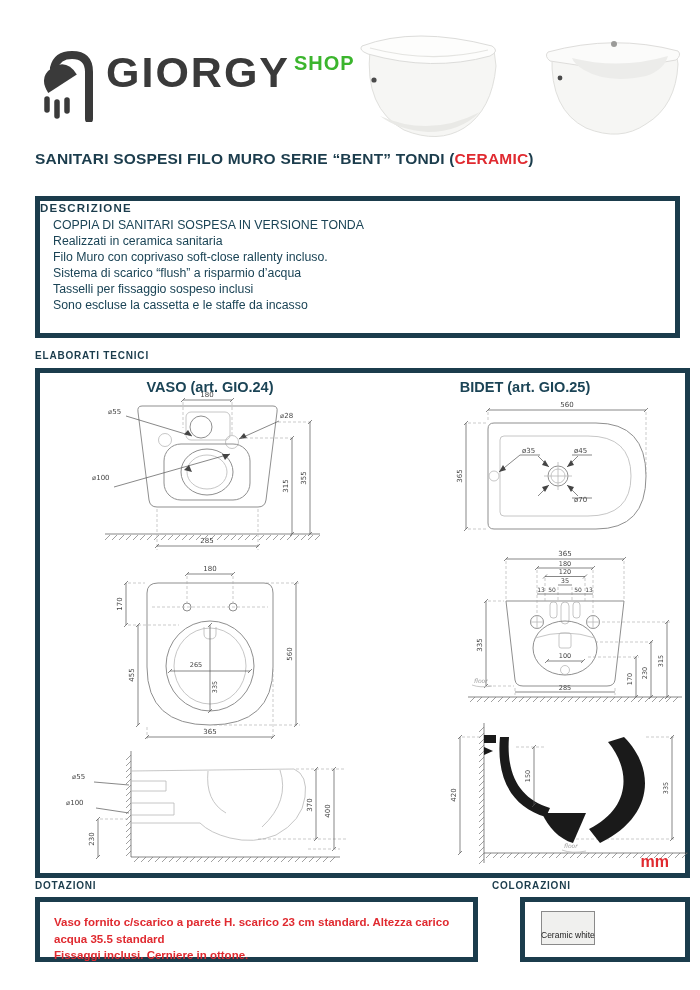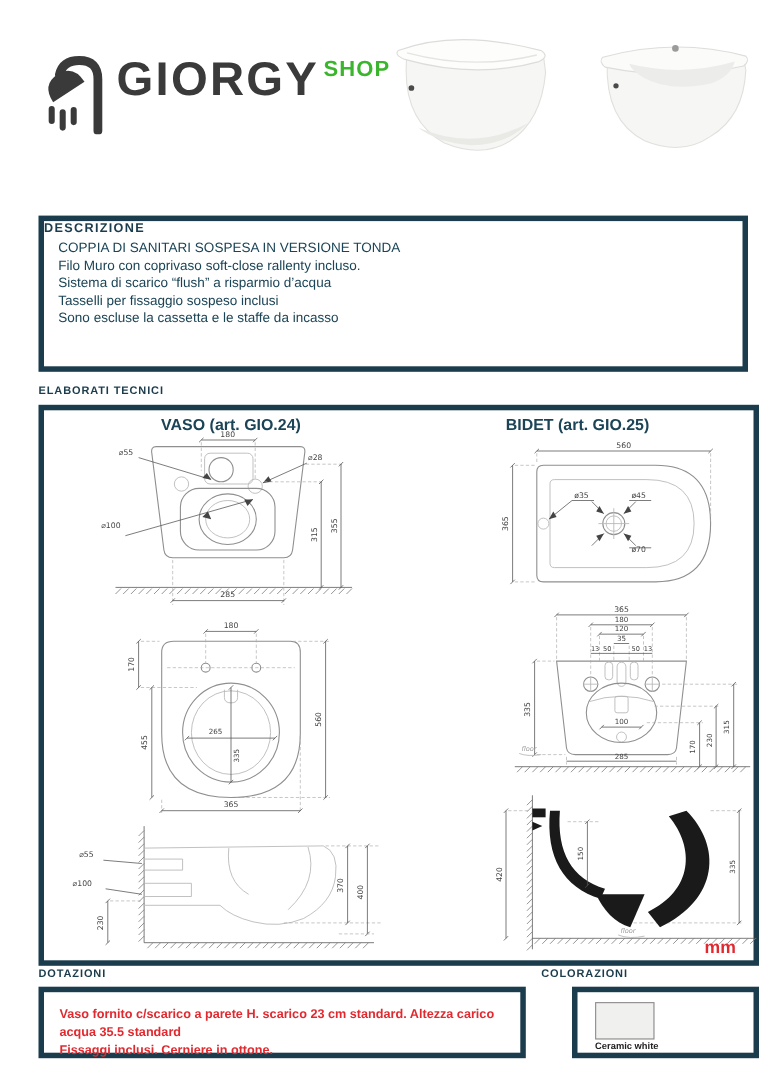--- a/index.html
+++ b/index.html
@@ -20,21 +20,21 @@
   .desc-lines{margin:4px 0 0 13px;font-size:12.3px;line-height:1.3;color:#1b4456}
   .sec-label{position:absolute;font-size:10px;font-weight:bold;letter-spacing:.8px;color:#1b3c4c}
   .draw-box{left:35px;top:368px;width:645px;height:500px}
   .draw-title{position:absolute;font-size:14.5px;font-weight:bold;color:#1b4456;text-align:center}
   .drawing{position:absolute}
   .mm{position:absolute;right:16px;bottom:2px;color:#e02a30;font-weight:bold;font-size:16px}
   .dot-box{left:35px;top:897px;width:433px;height:55px}
   .dot-text{margin:12px 14px 0 14px;color:#e02a30;font-size:11.5px;font-weight:600;line-height:1.45}
   .col-box{left:520px;top:897px;width:160px;height:55px}
   .swatch{position:absolute;left:16px;top:9px;width:52px;height:32px;background:#f0f0ee;border:1px solid #8a8a8a}
-  .swatch-label{position:absolute;left:16px;top:44px;font-size:8.5px;font-weight:bold;color:#222}
+  .swatch-label{position:absolute;left:16px;top:28px;font-size:8.5px;font-weight:normal;color:#222}
   
   svg text{font-family:"DejaVu Sans",sans-serif;fill:#444}
   .t7{font-size:7px}.t65{font-size:6.5px}.t6{font-size:6px}
   .geo{fill:none;stroke:#8f8f8f;stroke-width:1}
   .geo2{fill:none;stroke:#b8b8b8;stroke-width:.8}
   .dim{fill:none;stroke:#555;stroke-width:.7}
   .ext{fill:none;stroke:#aaa;stroke-width:.6;stroke-dasharray:3 2}
   .hatch{fill:none;stroke:#777;stroke-width:.7}
   .blk{fill:#1a1a1a;stroke:none}
   .flr{font-size:6px;fill:#9a9a9a;font-style:italic}
@@ -71,25 +71,29 @@
     </svg>
     <svg width="168" height="138" viewBox="0 0 168 138">
       <path d="M22,36 Q20,90 56,108 Q90,122 116,104 Q146,86 148,44 L146,32 Q88,46 22,36 Z" fill="#f6f6f4" stroke="#e0e0dd"></path>
       <path d="M18,32 Q84,14 148,31 Q152,35 146,40 Q84,54 20,41 Q14,36 18,32 Z" fill="#fbfbfa" stroke="#dedddb"></path>
       <path d="M42,38 Q90,50 138,36 Q134,50 116,56 Q78,64 54,50 Q44,44 42,38 Z" fill="#ececea"></path>
       <circle cx="84" cy="24" r="3" fill="#9b9b99"></circle>
       <circle cx="30" cy="58" r="2.4" fill="#4a4a4a"></circle>
     </svg>
   </div>
 
+  <div class="title">
+    <span>SANITARI SOSPESI FILO MURO SERIE “BENT” TONDI (</span><span class="accent">CERAMIC</span><span>)</span>
+  </div>
 
   <div class="box desc-box">
     <div class="desc-head">DESCRIZIONE</div>
     <div class="desc-lines">
       <div>COPPIA DI SANITARI SOSPESA IN VERSIONE TONDA</div>
+      <div>Realizzati in ceramica sanitaria</div>
       <div>Filo Muro con coprivaso soft-close rallenty incluso.</div>
       <div>Sistema di scarico “flush” a risparmio d’acqua</div>
       <div>Tasselli per fissaggio sospeso inclusi</div>
       <div>Sono escluse la cassetta e le staffe da incasso</div>
     </div>
   </div>
 
   <div class="sec-label" style="left:35px;top:350px">ELABORATI TECNICI</div>
 
   <div class="box draw-box">

